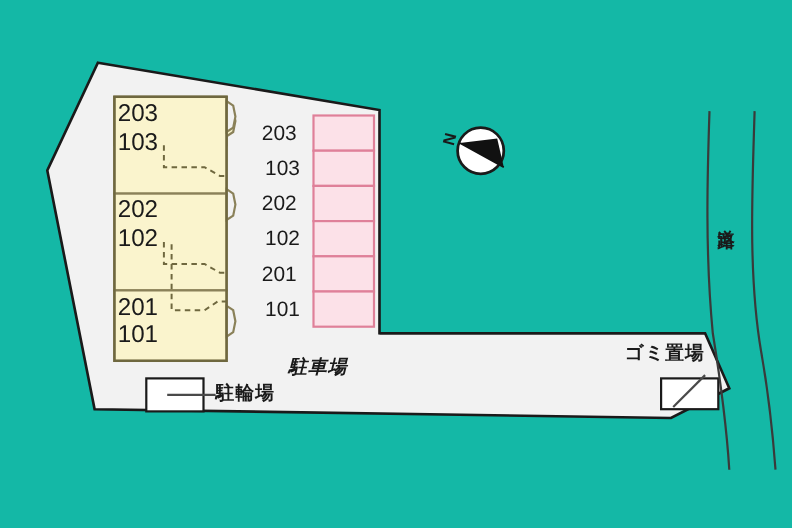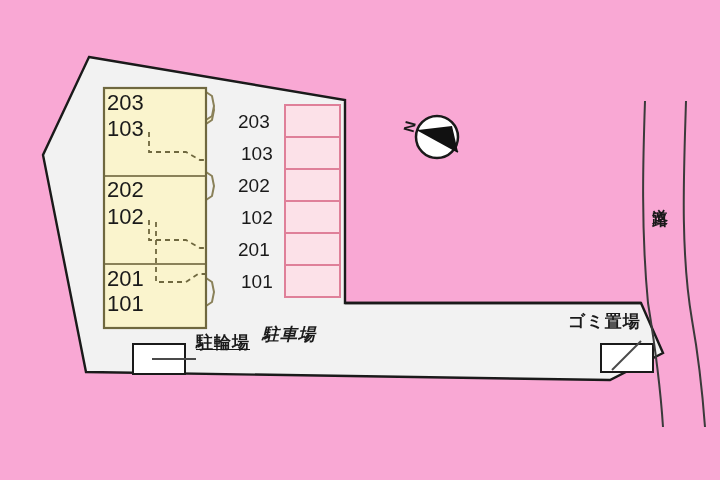--- a/index.html
+++ b/index.html
@@ -10,21 +10,21 @@
   body {
     width: 720px;
     height: 480px;
     font-family: "Liberation Sans", sans-serif;
     overflow: hidden;
   }
   #site-map {
     position: relative;
     width: 720px;
     height: 480px;
-    background: #f9a8d4;
+    background: #14b8a6;
   }
   #map-svg {
     position: absolute;
     left: 0;
     top: 0;
     width: 720px;
     height: 480px;
   }
   .map-label {
     position: absolute;
@@ -134,21 +134,21 @@
 
   <div class="map-label stall-num" style="left:238px; top:112px;">203</div>
   <div class="map-label stall-num" style="left:241px; top:144px;">103</div>
   <div class="map-label stall-num" style="left:238px; top:176px;">202</div>
   <div class="map-label stall-num" style="left:241px; top:208px;">102</div>
   <div class="map-label stall-num" style="left:238px; top:240px;">201</div>
   <div class="map-label stall-num" style="left:241px; top:272px;">101</div>
 
   <div class="map-label jp-label" style="left:262px; top:326px;font-style:italic;">駐車場</div>
 
-  <div class="map-label jp-label" style="left:196px; top:334px;text-decoration:underline;">駐輪場</div>
+  <div class="map-label jp-label" style="left:196px; top:350px;">駐輪場</div>
 
   <div class="map-label jp-label" style="left:568px; top:313px;">ゴミ置場</div>
 
   <div class="map-label jp-label-vert" style="left:652px; top:196px;">道路</div>
 
   <div class="map-label compass-n" style="left:404px; top:119px;">N</div>
 
 </div>
 
 </body></html>

